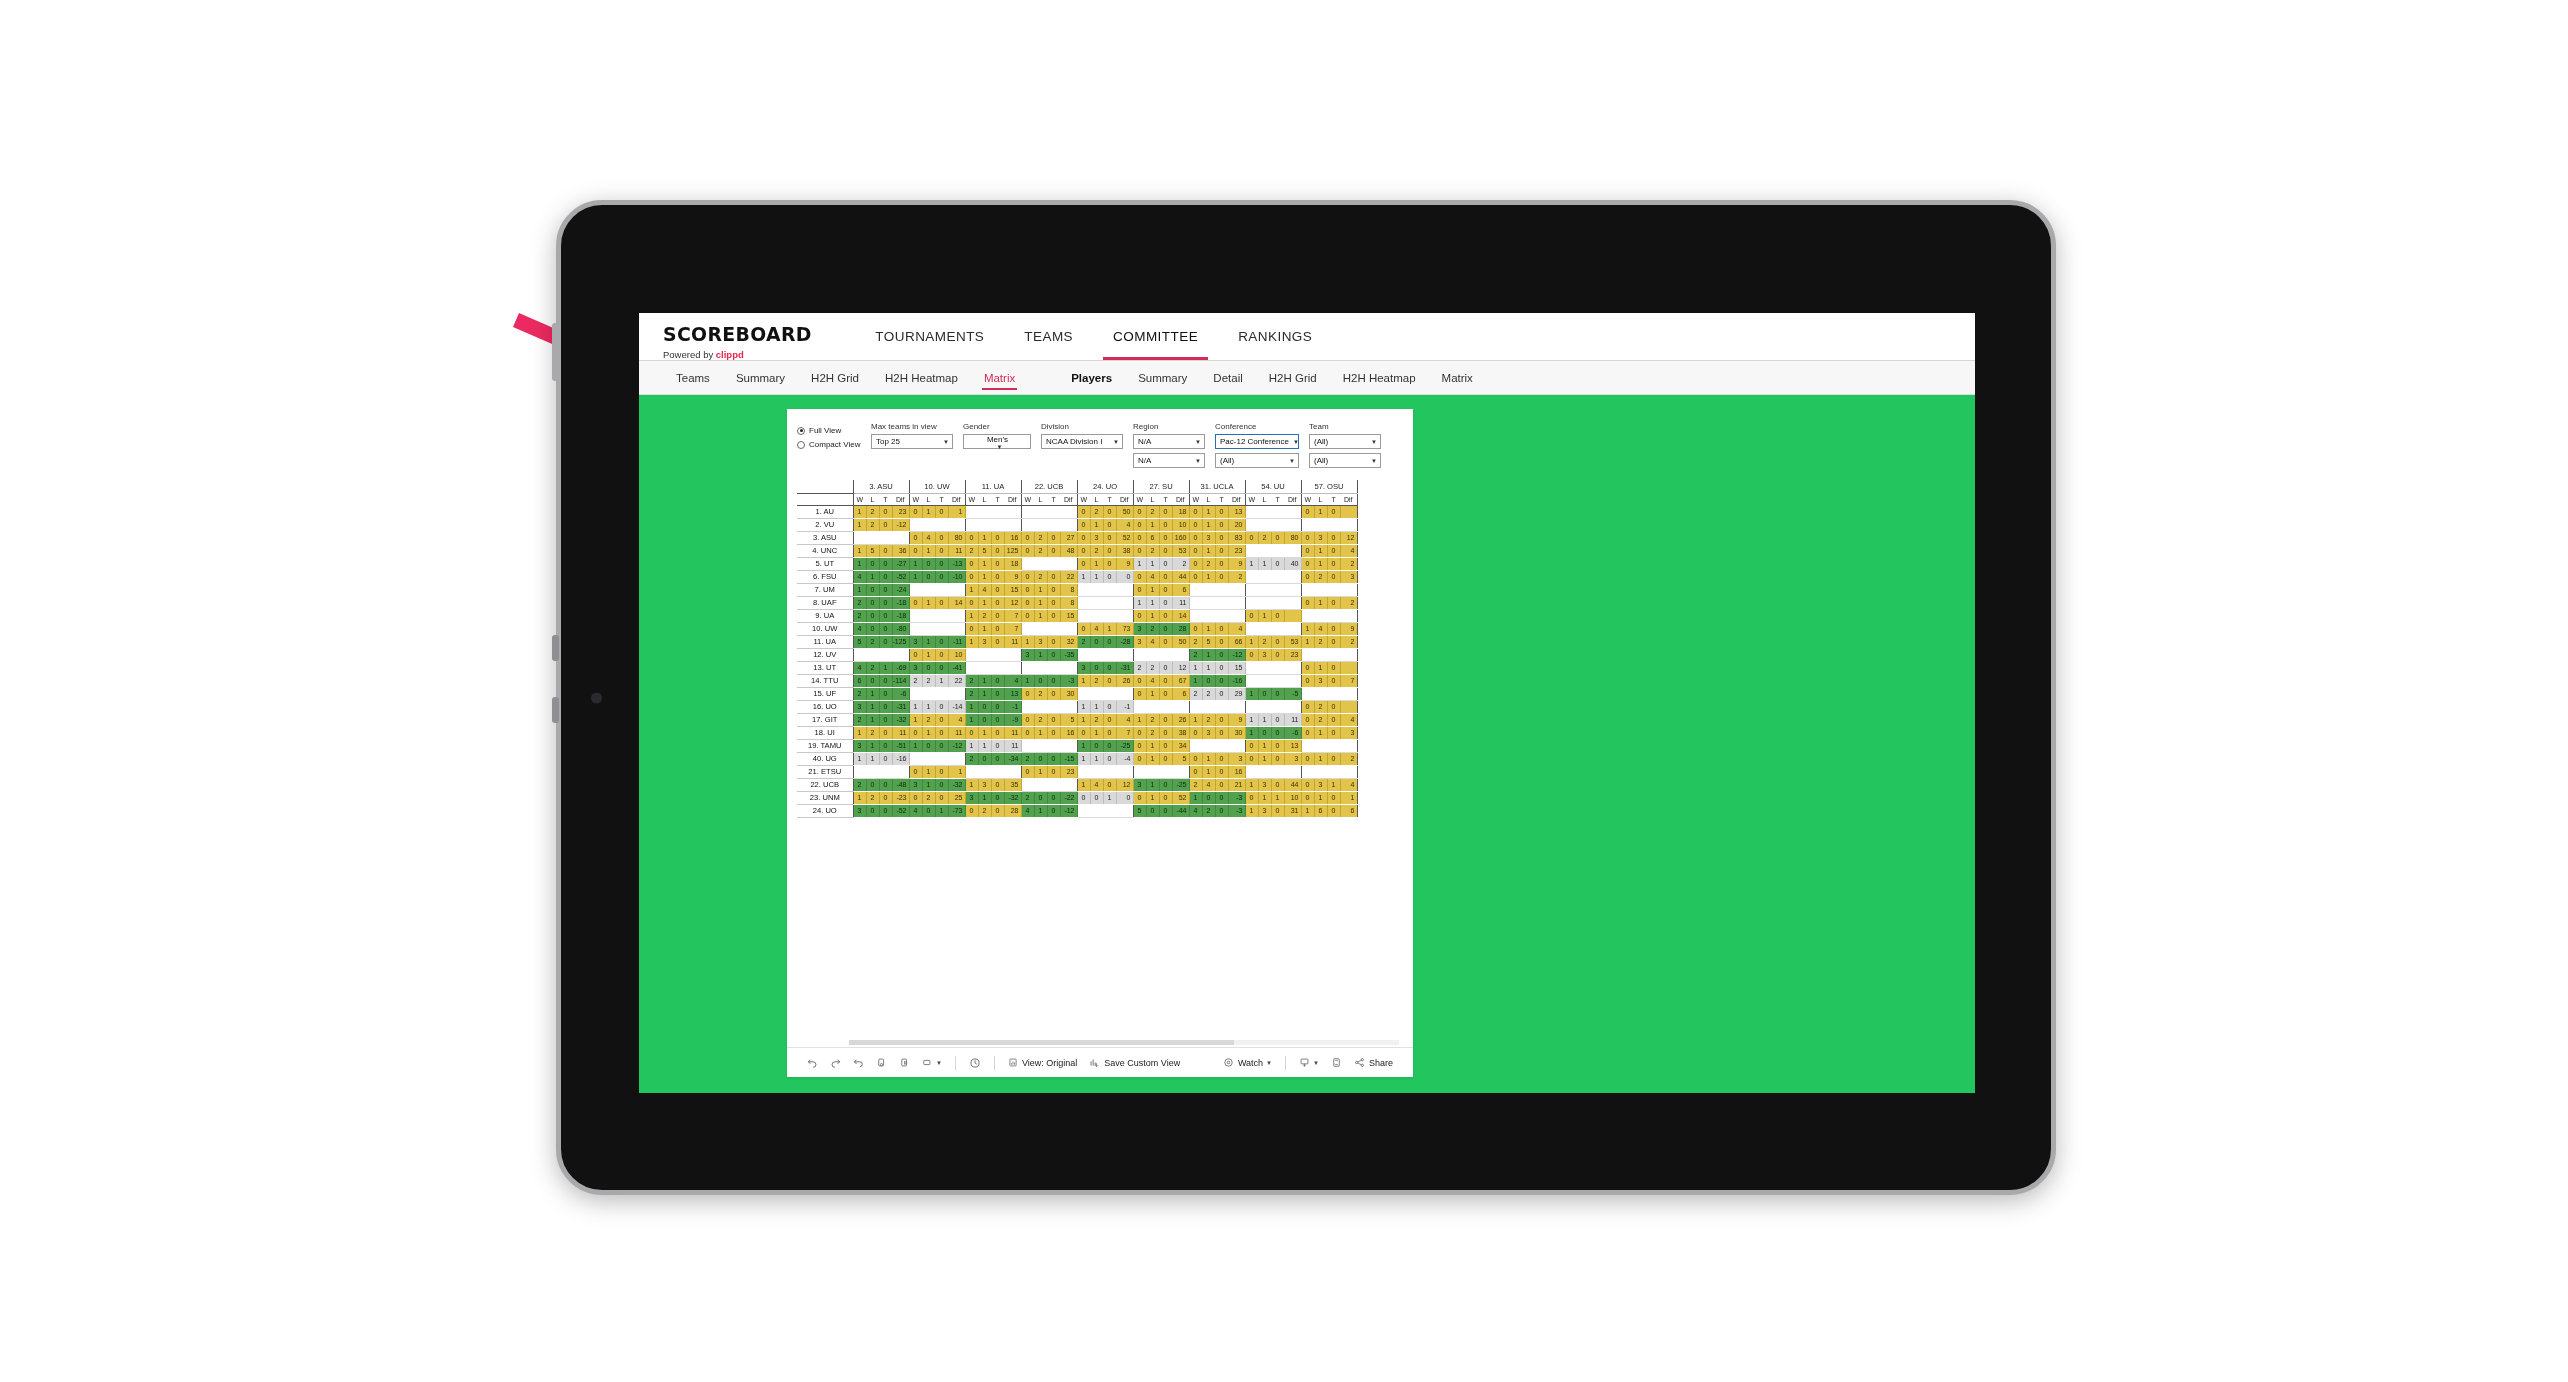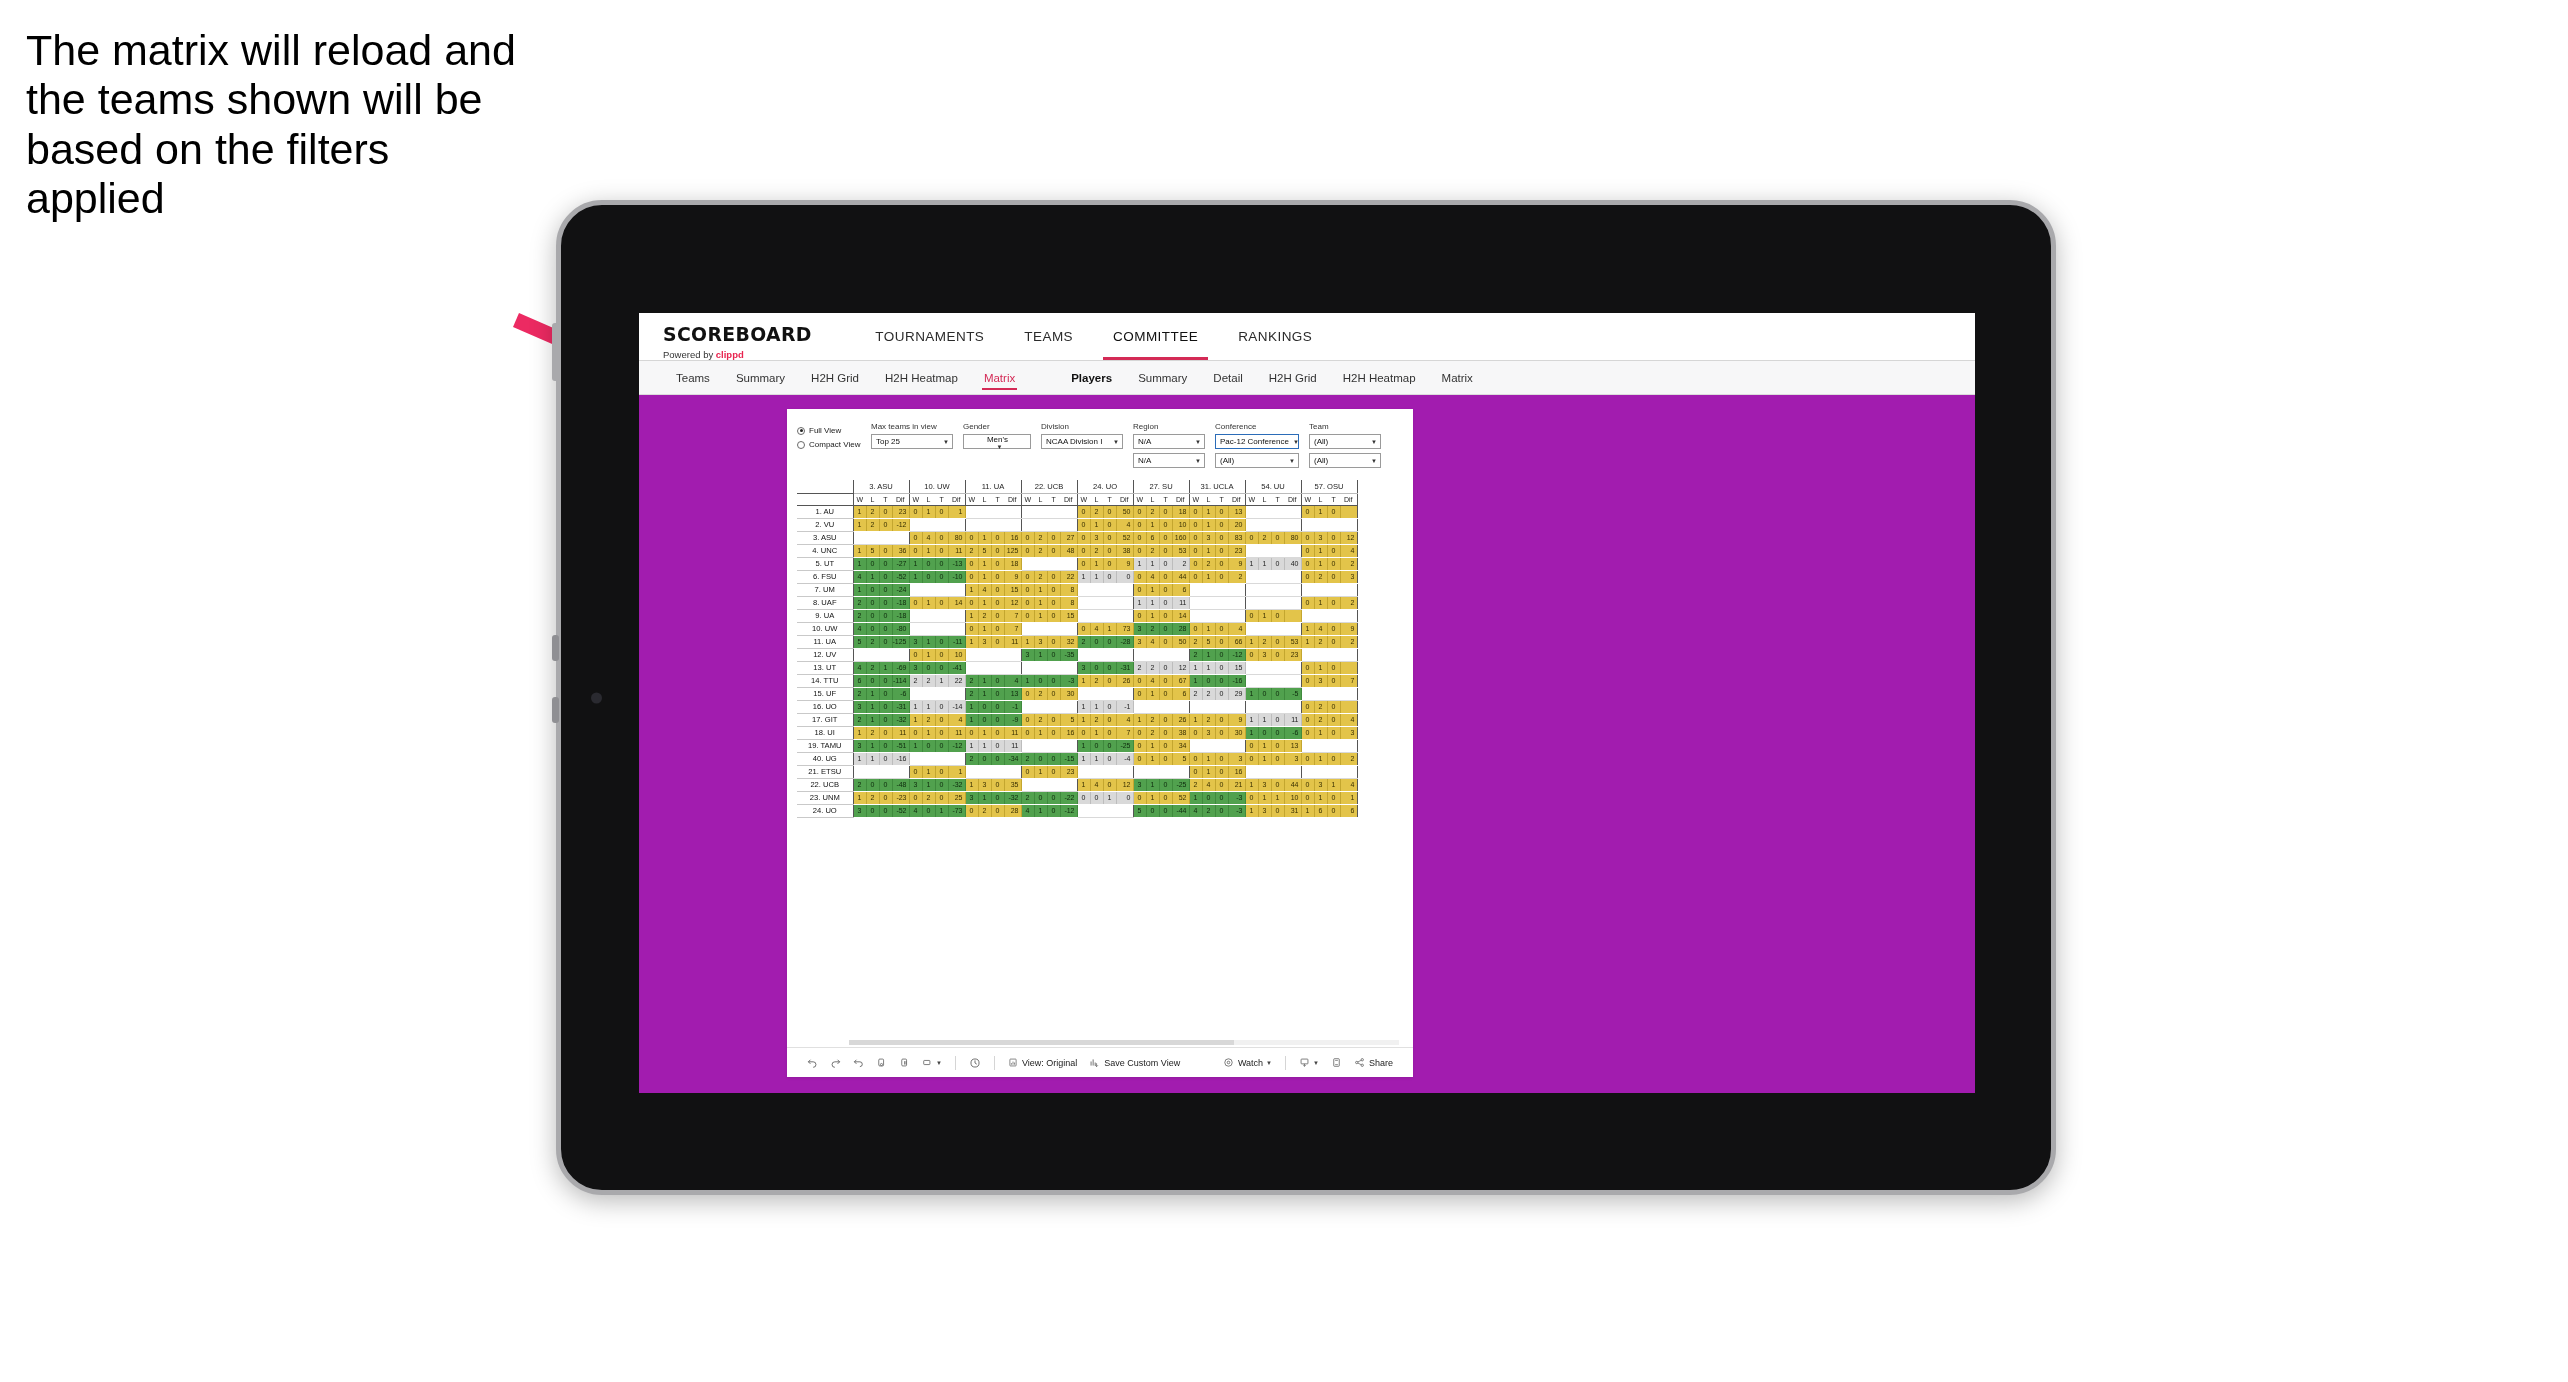--- a/index.html
+++ b/index.html
@@ -76,21 +76,21 @@
     padding: 0 13px; font-size: 11.5px; color: #333; cursor: pointer; position: relative;
     line-height: 34px;
   }
   .subnav-item.bold { font-weight: bold; color: #111; }
   .subnav-item.sel { color: #d42a56; }
   .subnav-item.sel::after {
     content: ""; position: absolute; left: 11px; right: 11px; bottom: 5px; height: 2px; background: #d42a56;
   }
 
   
-  .content { background: #a21caf; height: 698px; padding: 16px 0 0 0; position: relative; }
+  .content { background: #22c55e; height: 698px; padding: 16px 0 0 0; position: relative; }
   .panel {
     position: absolute; left: 148px; top: 14px; width: 626px; height: 668px;
     background: #fff; box-shadow: 0 1px 3px rgba(0,0,0,.10);
     display: flex; flex-direction: column;
   }
 
   
   .filters { display: flex; padding: 13px 12px 8px 10px; gap: 0; align-items: flex-start; }
   .view-toggle { width: 74px; padding-top: 4px; }
   .radio-row { display: flex; align-items: center; font-size: 8px; color: #1a1a1a; margin-bottom: 5px; }
@@ -163,21 +163,20 @@
   .tb .lbl { margin-left: 4px; font-size: 9px; color: #222; }
   .tb-sep { width: 1px; height: 14px; background: #d5d5d5; margin: 0 7px; }
   .tb-spacer { flex: 1; }
   .caret-sm { font-size: 6px; margin-left: 3px; color: #444; }
 </style>
 </head>
 <body>
 
 <div id="stage">
 
-  <div class="annotation">The matrix will reload and the teams shown will be based on the filters applied</div>
 
   <svg class="arrow-svg" viewBox="0 0 2568 1382">
     <g>
       <path d="M 516 320 L 900 487" stroke="#ec2a62" stroke-width="15" fill="none"></path>
       <path d="M 945 508 L 884 494 L 899 458 Z" fill="#ec2a62"></path>
     </g>
   </svg>
 
   <div class="tablet">
     <div class="tablet-btn btn-a"></div>

